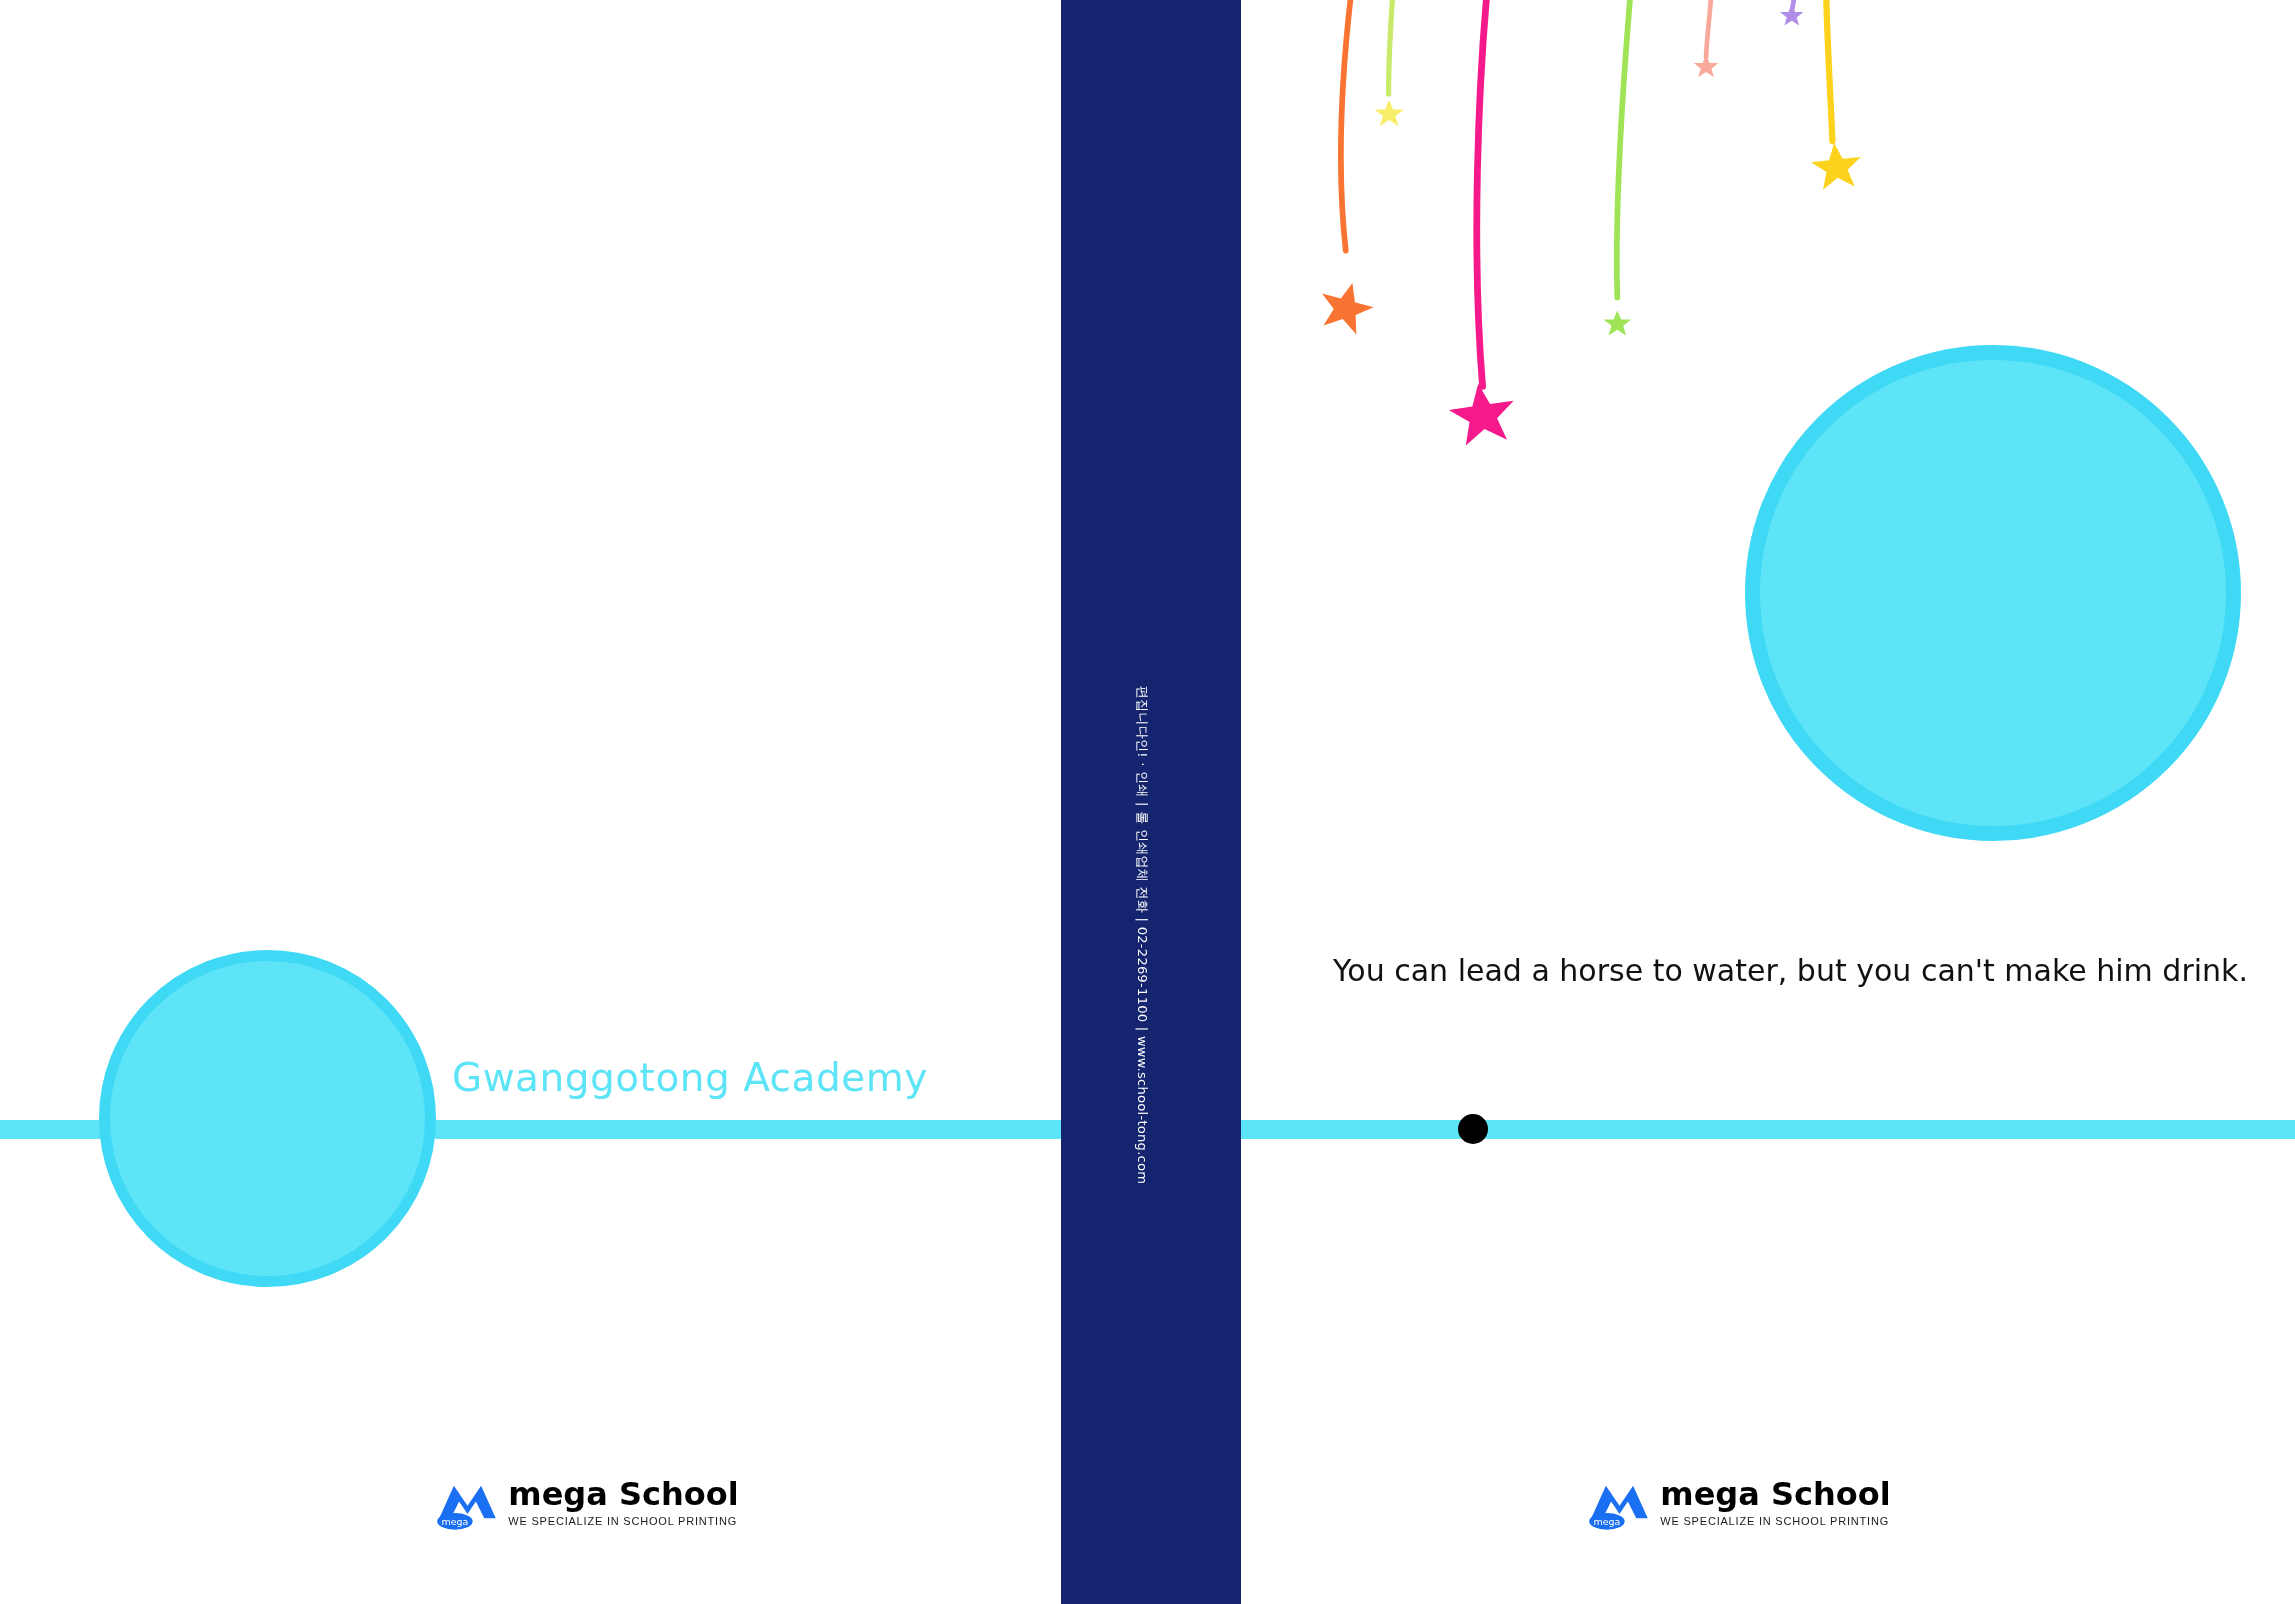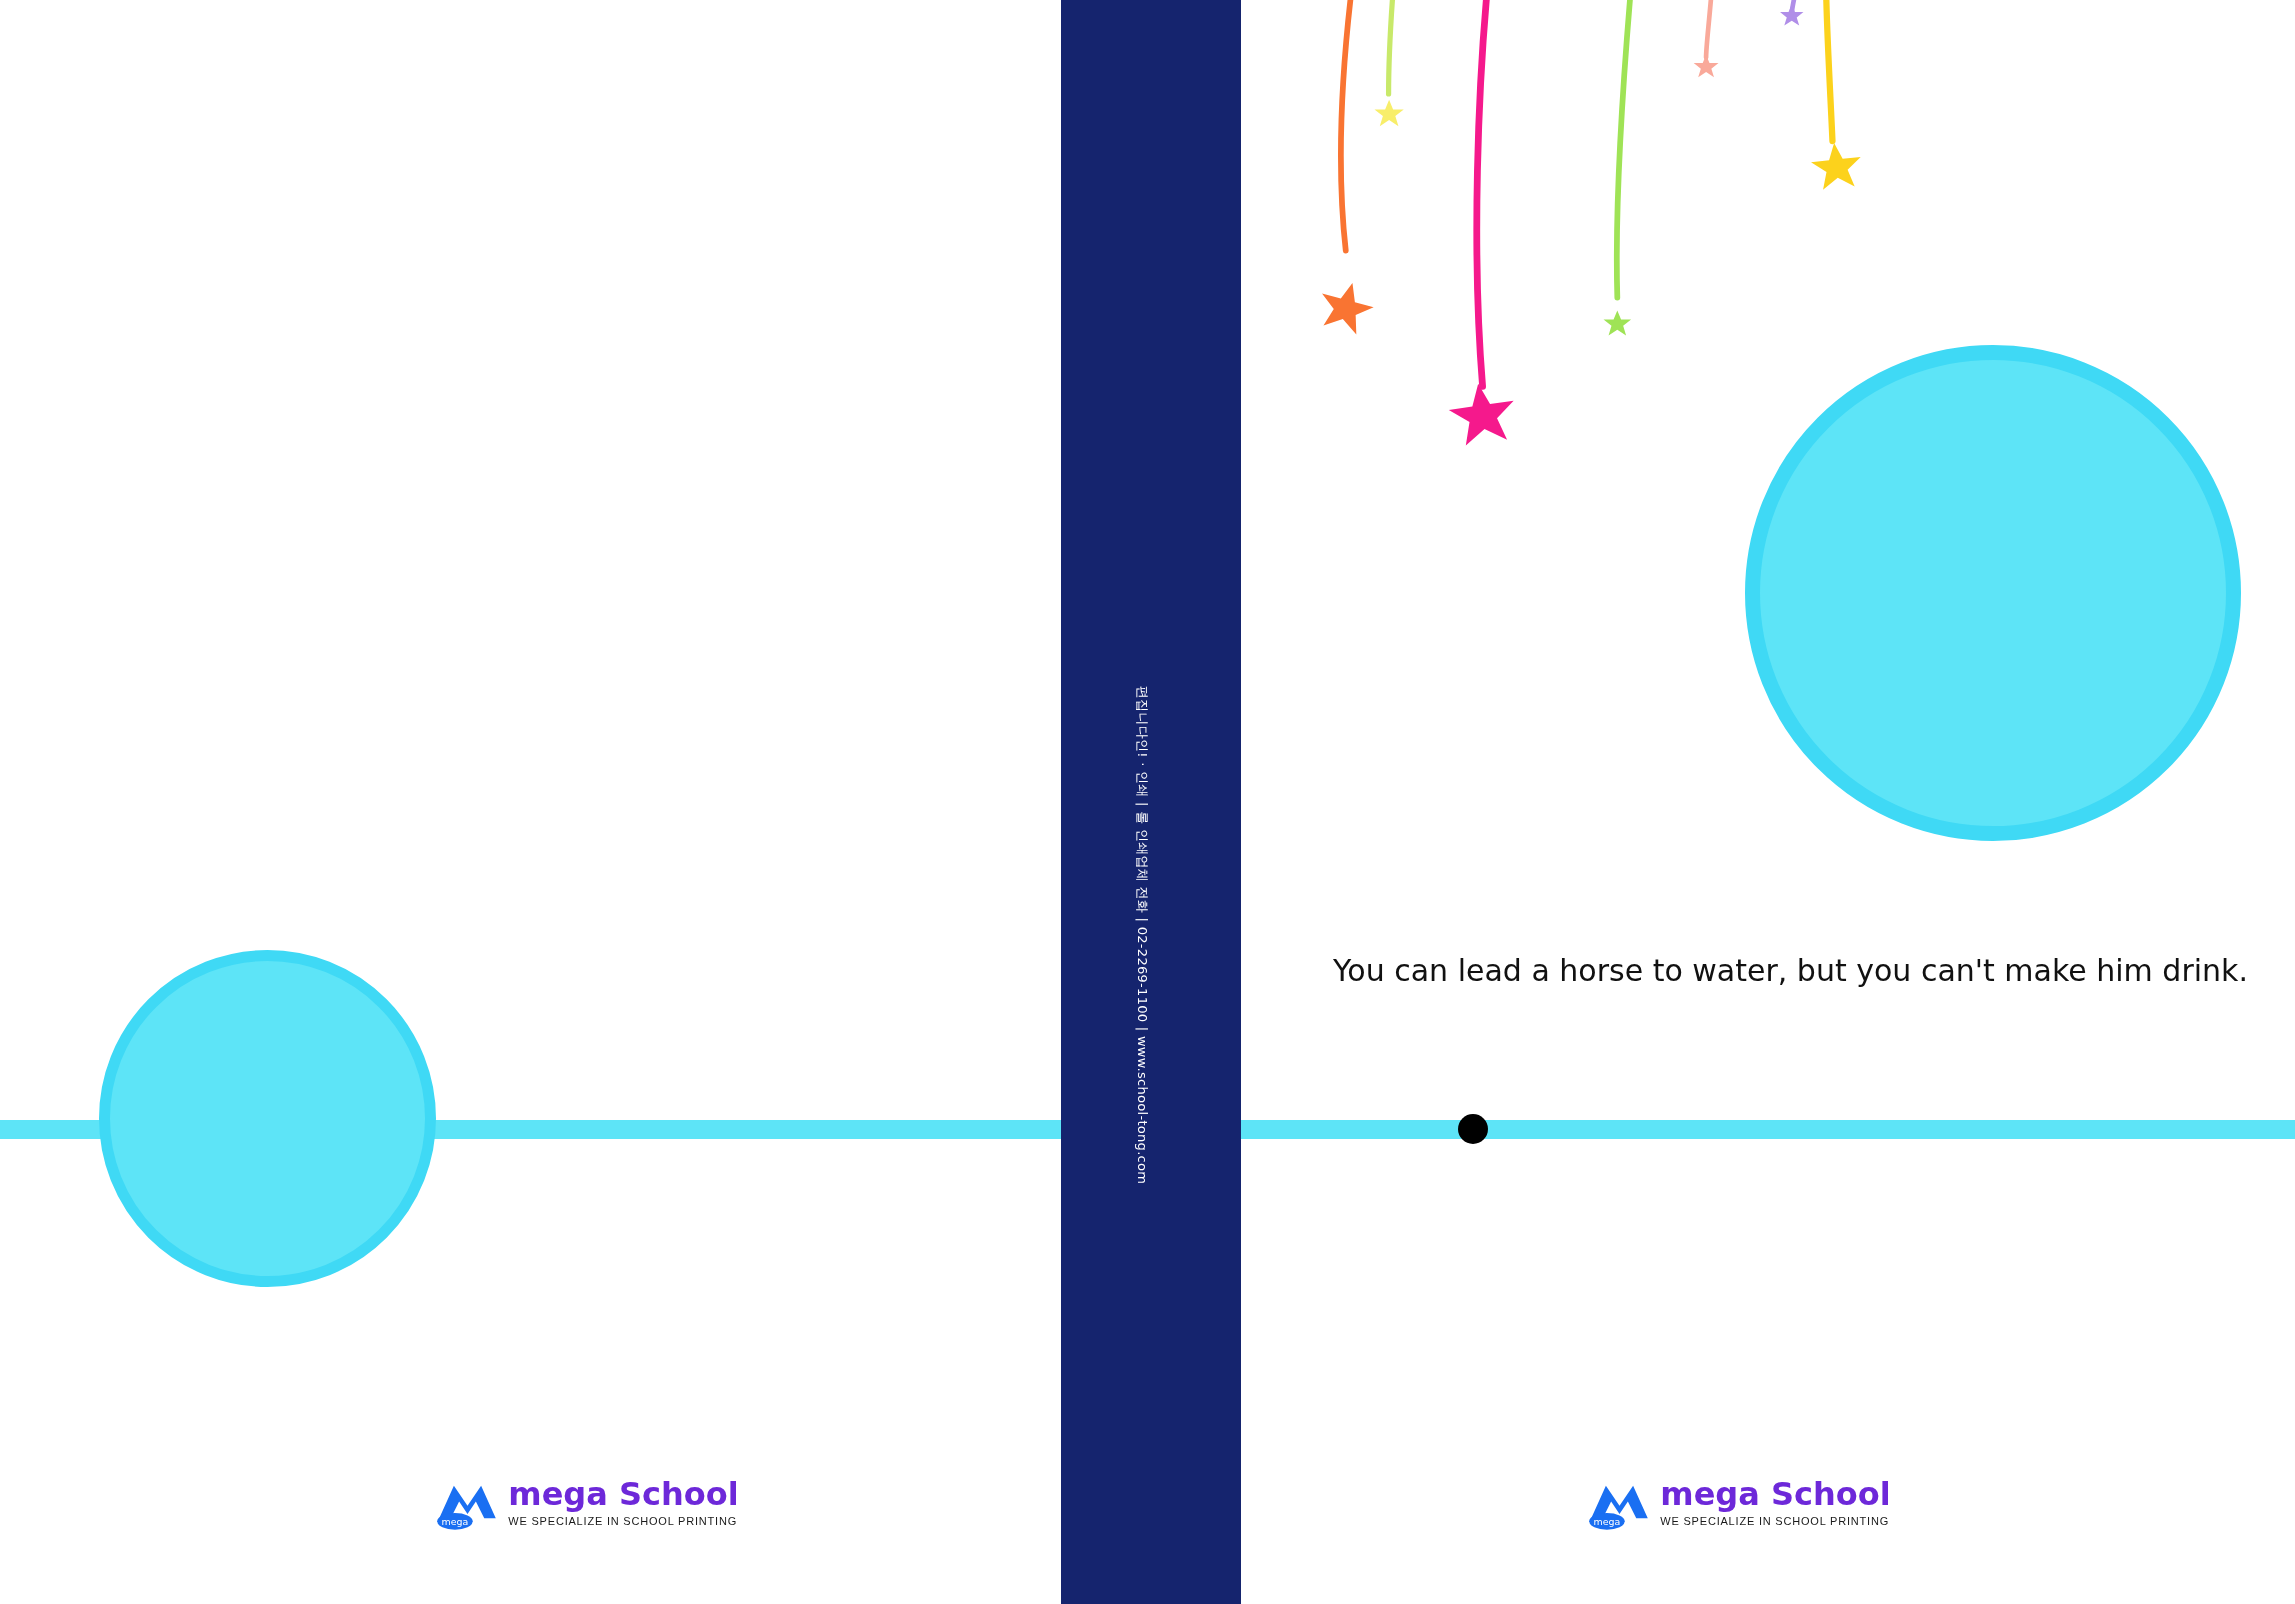--- a/index.html
+++ b/index.html
@@ -147,40 +147,41 @@
   .logo-mark {
     position: relative;
     width: 67px;
     height: 59px;
     margin-right: 7.3px;
   }
   .logo-text-wrap { display: flex; flex-direction: column; justify-content: center; }
   .logo-title {
     font-size: 32px;
     font-weight: bold;
-    color: #6d28d9;
+    color: #000000;
     font-family: "DejaVu Sans", sans-serif;
     line-height: 1;
   }
   .logo-sub {
     margin-top: 4.2px;
     font-size: 11px;
     color: #1a1a1a;
     letter-spacing: 0.8px;
     font-family: "Liberation Sans", sans-serif;
   }
 </style>
 </head>
 <body>
 
 <div id="page">
 
   <div class="back-panel"></div>
   <div class="band-left"></div>
   <div class="circle-left"></div>
+  <div class="academy-title">Gwanggotong Academy</div>
 
   <div class="spine">
     <div class="spine-text">편집니다인! · 인쇄 | 롤 인쇄업체 전화 | 02-2269-1100 | www.school-tong.com</div>
   </div>
 
   <div class="front-panel"></div>
 
   <svg class="strings" viewBox="0 0 2019 900">
 
     <path d="M210 -10 C 195 120, 180 300, 200 480" stroke="#f97432" stroke-width="11" fill="none" stroke-linecap="round"></path>

